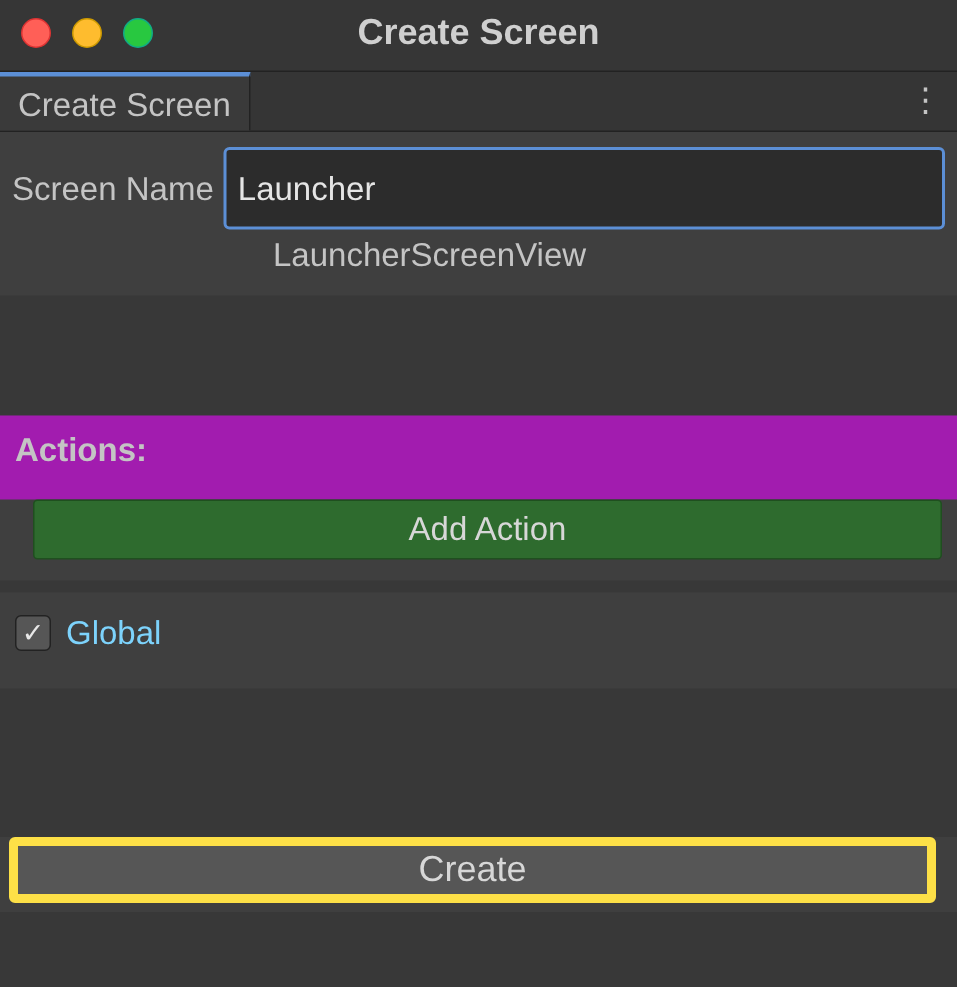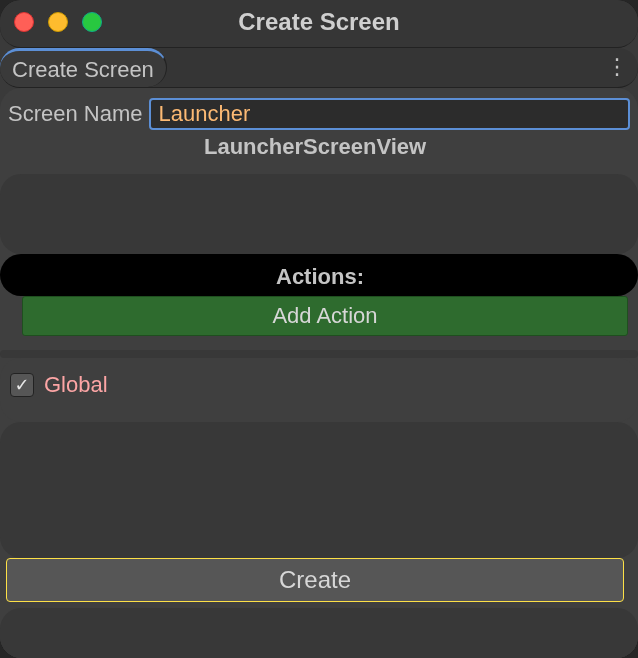--- a/index.html
+++ b/index.html
@@ -1,44 +1,44 @@
 <!DOCTYPE html>
 <html><head>
 <meta charset="utf-8">
 <style>
-  * { box-sizing: border-box; margin: 0; padding: 0; border-radius: 21px; }
+  * { box-sizing: border-box; margin: 0; padding: 0; }
   html, body { width: 638px; height: 658px; background: #262626; font-family: -apple-system, "Segoe UI", Arial, sans-serif; color: #c4c4c4; overflow: hidden; }
   .window { width: 638px; height: 658px; background: #3a3a3a; display: flex; flex-direction: column; }
   .titlebar { height: 48px; background: #363636; display: flex; align-items: flex-start; position: relative; border-bottom: 1px solid #222; }
   .traffic { display: flex; gap: 14px; padding: 12px 14px; }
   .dot { width: 20px; height: 20px; border-radius: 50%; }
   .red   { background: #ff5f57; border: 1px solid #d33; }
   .yellow{ background: #febc2e; border: 1px solid #c90; }
   .green { background: #28c840; border: 1px solid #1a8; }
   .wintitle { position: absolute; left: 0; right: 0; top: 8px; text-align: center; font-size: 24px; font-weight: 600; color: #cfcfcf; pointer-events: none; }
   .tabbar { height: 40px; background: #353535; display: flex; align-items: stretch; border-bottom: 1px solid #222; position: relative; }
   .tab { padding: 6px 12px 4px 12px; background: #3a3a3a; font-size: 22px; color: #c4c4c4; border-top: 3px solid #5c8fd6; border-right: 1px solid #222; display: flex; align-items: center; }
   .kebab { position: absolute; right: 10px; top: 6px; font-size: 22px; color: #c4c4c4; cursor: pointer; }
   .body { flex: 1; background: #3f3f3f; display: flex; flex-direction: column; }
   .section { padding: 8px 8px; }
   .row { display: flex; align-items: center; gap: 6px; padding: 10px 8px 2px 8px; }
   .label { font-size: 22px; color: #c4c4c4; white-space: nowrap; }
-  .input { flex: 1; background: #2c2c2c; border: 2px solid #5c8fd6; border-radius: 4px; color: #fdba74; font-size: 22px; padding: 4px 8px; outline: none; height: 32px; }
-  .hint { padding: 2px 8px 14px 182px; font-size: 22px; font-weight: 700; color: #c4c4c4; margin-left: 22px; }
+  .input { flex: 1; background: #2c2c2c; border: 2px solid #5c8fd6; border-radius: 4px; color: #e5e5e5; font-size: 22px; padding: 4px 8px; outline: none; height: 55px; }
+  .hint { padding: 2px 8px 14px 182px; font-size: 22px; font-weight: 400; color: #c4c4c4; }
   .spacer-dark { background: #383838; height: 80px; }
-  .actions-head { padding: 10px 8px 6px 10px; background: #000000; text-align: center; }
+  .actions-head { padding: 10px 8px 20px 10px; background: #a21caf; }
   .actions-head .label { font-weight: 600; }
   .addbtn { margin: 0 10px 10px 22px; background: #2e6b2e; border: 1px solid #1f4f1f; color: #d7d7d7; font-size: 22px; height: 40px; border-radius: 3px; cursor: pointer; display: flex; align-items: center; justify-content: center; }
   .thin-dark { background: #383838; height: 8px; }
   .checks { padding: 8px 10px 18px 10px; background: #3f3f3f; }
   .chk { display: flex; align-items: center; gap: 10px; padding: 6px 0; }
   .chkbox { width: 24px; height: 24px; border: 1px solid #222; border-radius: 4px; background: #565656; display: flex; align-items: center; justify-content: center; font-size: 18px; color: #e8e8e8; cursor: pointer; }
-  .chklabel { font-size: 22px; color: #fca5a5; }
+  .chklabel { font-size: 22px; color: #7dd3fc; }
   .below-spacer { background: #383838; flex: 1; min-height: 40px; }
-  .createbar { background: #565656; border: 1px solid #fde047; border-radius: 4px; margin: 0 14px 6px 6px; height: 44px; display: flex; align-items: center; justify-content: center; font-size: 24px; color: #d7d7d7; cursor: pointer; }
+  .createbar { background: #565656; border: 6px solid #fde047; border-radius: 4px; margin: 0 14px 6px 6px; height: 44px; display: flex; align-items: center; justify-content: center; font-size: 24px; color: #d7d7d7; cursor: pointer; }
   .bottom-pad { background: #383838; height: 50px; }
 </style>
 </head>
 <body>
 
 <div class="window">
 
   <div class="titlebar">
     <div class="traffic">
       <div class="dot red"></div>

